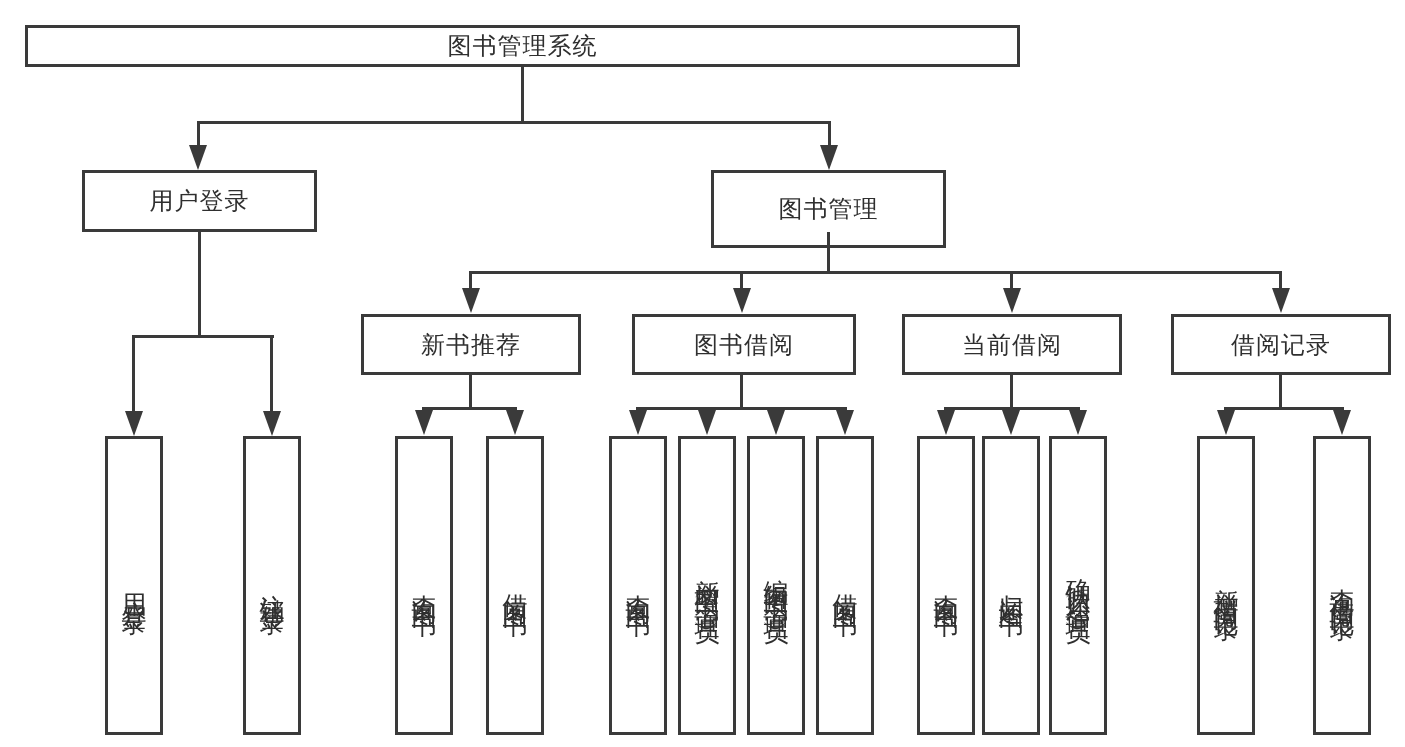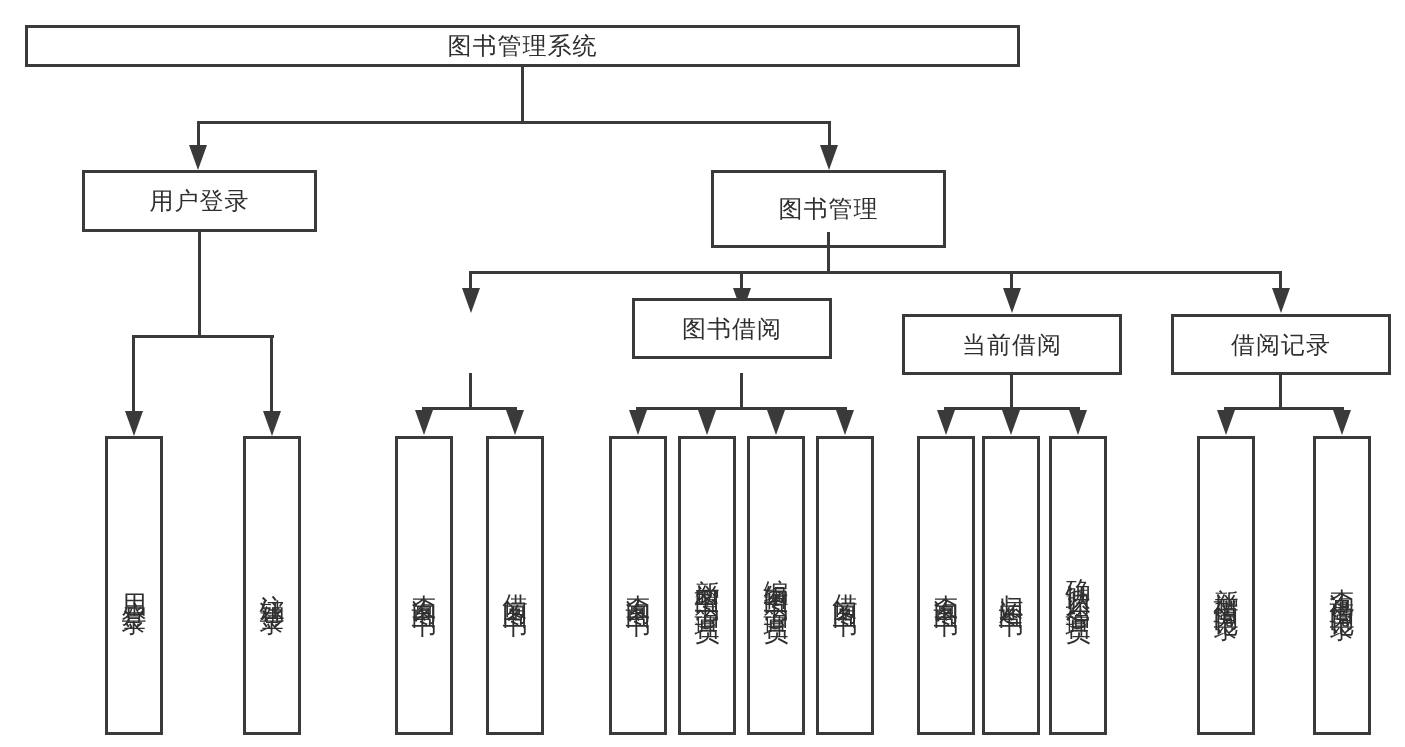--- a/index.html
+++ b/index.html
@@ -91,21 +91,24 @@
   <div class="hl" style="left:469px;top:271px;width:813px;"></div>
   <div class="vl" style="left:469px;top:271px;height:19px;"></div>
   <div class="arr" style="left:462px;top:288px;"></div>
   <div class="vl" style="left:740px;top:271px;height:19px;"></div>
   <div class="arr" style="left:733px;top:288px;"></div>
   <div class="vl" style="left:1010px;top:271px;height:19px;"></div>
   <div class="arr" style="left:1003px;top:288px;"></div>
   <div class="vl" style="left:1279px;top:271px;height:19px;"></div>
   <div class="arr" style="left:1272px;top:288px;"></div>
 
-  <div class="box" style="left:632px;top:298px;width:200px;height:61px;justify-content:center;">
+  <div class="box" style="left:361px;top:314px;width:220px;height:61px;">
+    <span class="lbl">新书推荐</span>
+  </div>
+  <div class="box" style="left:632px;top:314px;width:224px;height:61px;justify-content:center;">
     <span class="lbl">图书借阅</span>
   </div>
   <div class="box" style="left:902px;top:314px;width:220px;height:61px;">
     <span class="lbl">当前借阅</span>
   </div>
   <div class="box" style="left:1171px;top:314px;width:220px;height:61px;">
     <span class="lbl">借阅记录</span>
   </div>
 
   <div class="vl" style="left:469px;top:373px;height:36px;"></div>

